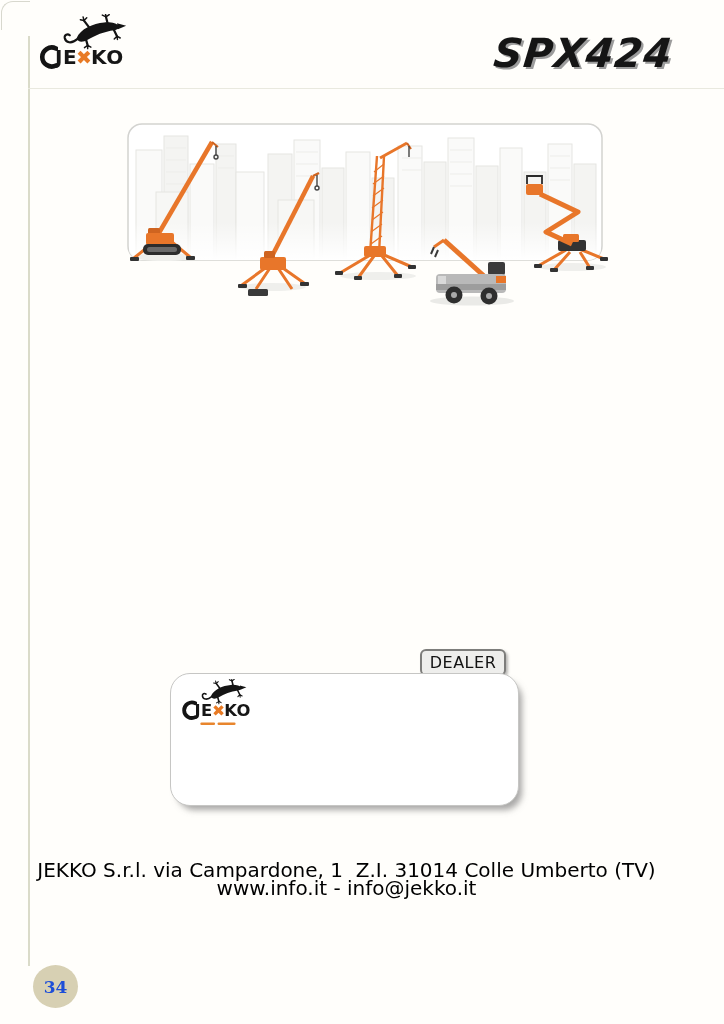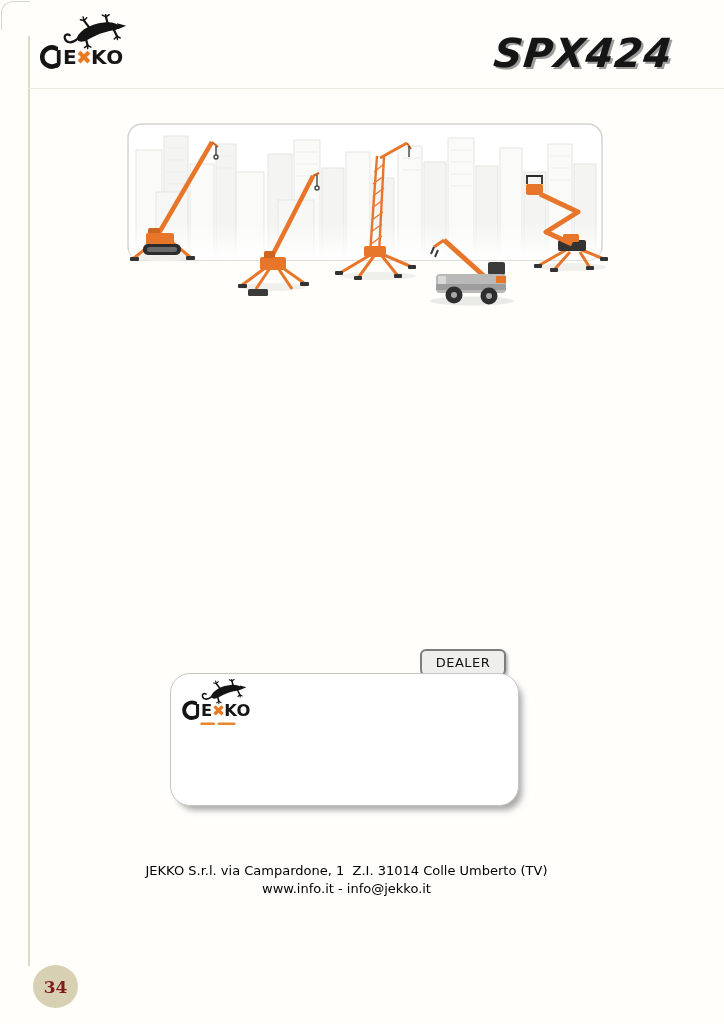--- a/index.html
+++ b/index.html
@@ -31,34 +31,34 @@
     text-shadow:2.5px 2px 0 #9c9c9c;line-height:1;}
 
   
   .banner{position:absolute;left:120px;top:116px;width:496px;height:190px;}
 
   
   .dealer-tab{position:absolute;left:420px;top:649px;width:82px;height:23px;
     background:#eeeeec;border:2px solid #7d7d7b;border-radius:6px;
     display:flex;align-items:center;justify-content:center;
     box-shadow:2px 2px 3px rgba(0,0,0,.28);}
-  .dealer-tab span{font-size:13px;letter-spacing:.5px;color:#121212;}
+  .dealer-tab span{font-size:16px;letter-spacing:.5px;color:#121212;}
   .dealer-box{position:absolute;left:170px;top:673px;width:347px;height:131px;
     background:#fff;border:1.5px solid #c6c6c4;border-radius:20px;
     box-shadow:5px 6px 6px -2px rgba(96,96,96,.55);}
 
   
   .footer{position:absolute;left:0;top:862px;width:693px;text-align:center;
-    font-size:13px;line-height:17.5px;color:#000;}
+    font-size:20px;line-height:17.5px;color:#000;}
   .footer-line{white-space:pre-wrap;}
 
   
   .page-badge{position:absolute;left:33px;top:965px;width:45px;height:43px;border-radius:50%;
     background:#d7d0b3;display:flex;align-items:center;justify-content:center;}
-  .page-badge span{font-family:"DejaVu Serif",serif;font-weight:700;font-size:17px;color:#7f1d1d;}
+  .page-badge span{font-family:"DejaVu Serif",serif;font-weight:700;font-size:17px;color:#1d4ed8;}
 </style>
 </head>
 <body>
 
 <div class="page">
 
   <div class="corner-mark"></div>
   <div class="left-rule"></div>
   <div class="header-rule"></div>
 

